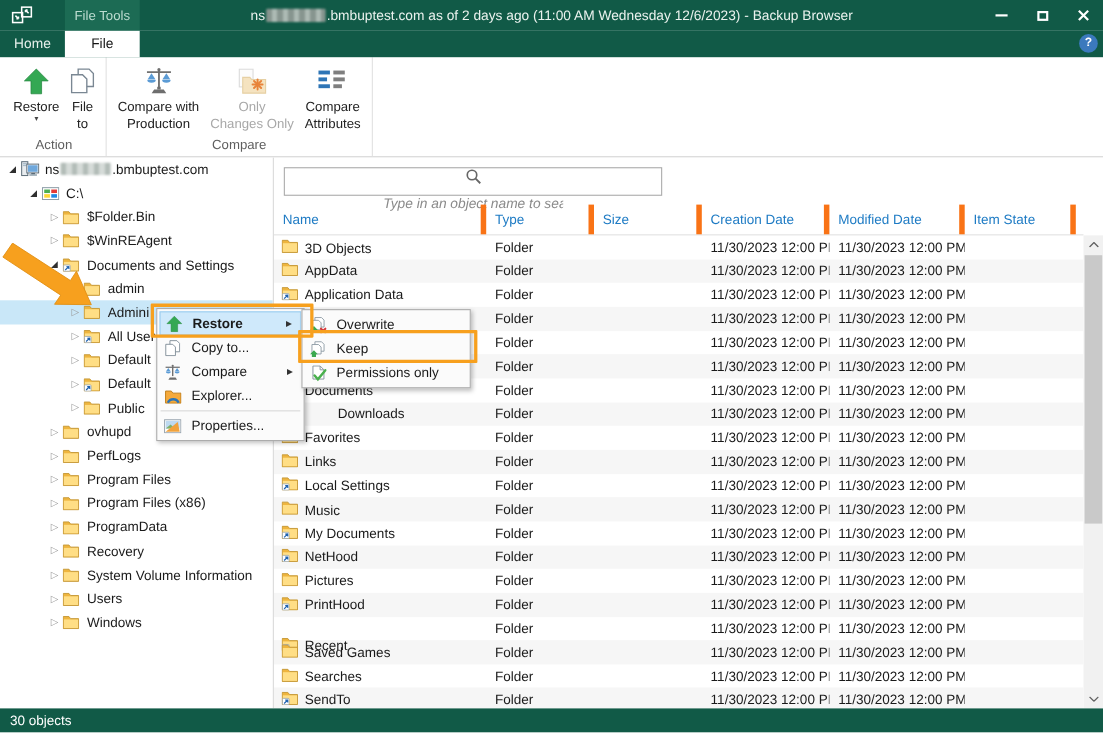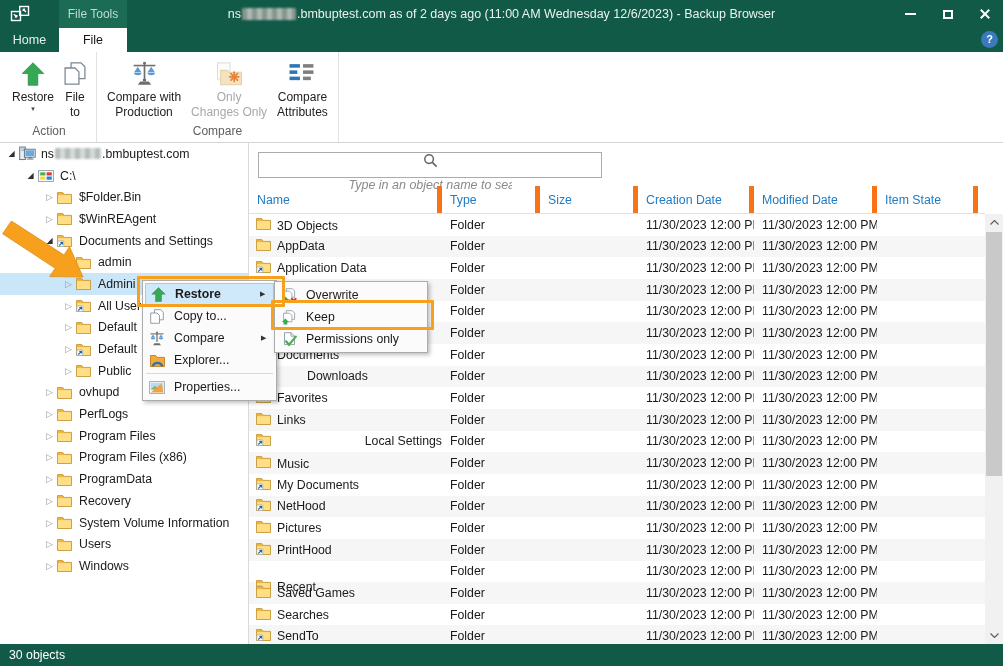--- a/index.html
+++ b/index.html
@@ -637,21 +637,21 @@
               </svg></span>
             <span>Links</span>
           </div>
           <div class="lcell" style="width: 98px;">Folder</div>
           <div class="lcell" style="width: 98px;"></div>
           <div class="lcell" style="width: 116px;">11/30/2023 12:00 PM</div>
           <div class="lcell" style="width: 123px;">11/30/2023 12:00 PM</div>
           <div class="lcell" style="width: 101px;"></div>
         </div>
         <div class="lrow">
-          <div class="lcell name" style="width: 193px; justify-content: space-between;">
+          <div class="lcell name" style="width: 193px;">
             <span class="licon"><svg width="15" height="13" viewBox="0 0 15 13">
                 <path d="M0.5 1.5 H5.7 L7.2 3.4 H14.5 V12.5 H0.5 Z" fill="#EFB53E"></path>
                 <rect x="0.9" y="4.1" width="13.2" height="8" fill="#FFDE85"></rect>
                 <path d="M0.5 1.5 H5.7 L7.2 3.4 H14.5 V12.5 H0.5 Z" fill="none" stroke="#C79B3B" stroke-width="0.9"></path>
                 <rect x="0.8" y="6.9" width="6" height="5.7" rx="0.8" fill="#FFF" stroke="#93A3AF" stroke-width="0.7"></rect>
                 <path d="M2.3 11.5 L5.3 8.6 M3.3 8.5 L5.5 8.4 L5.6 10.6" fill="none" stroke="#1E62B0" stroke-width="1.1"></path>
               </svg></span>
             <span>Local Settings</span>
           </div>
           <div class="lcell" style="width: 98px;">Folder</div>

